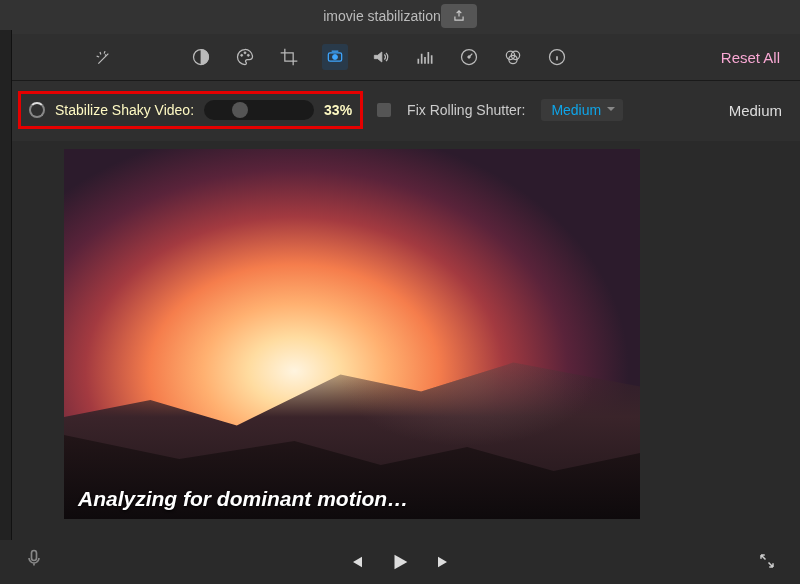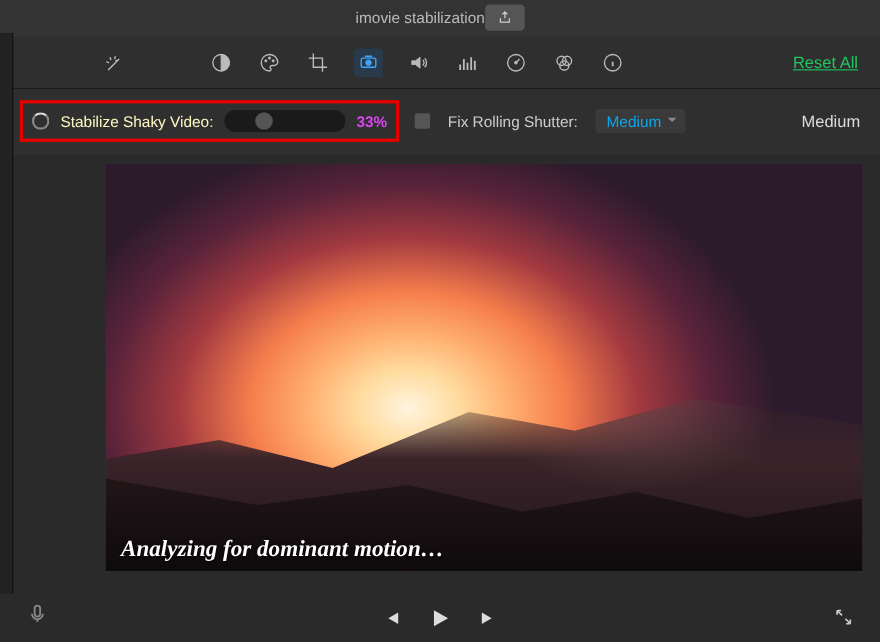--- a/index.html
+++ b/index.html
@@ -44,24 +44,23 @@
   .tb-icon svg { width: 20px; height: 20px; stroke: #bbb; fill: #bbb; }
   .tb-icon.active {
     background: #0a84ff22;
     border-radius: 3px;
     padding: 2px;
     width: 26px; height: 26px;
   }
   .tb-icon.active svg { stroke: #3ea6ff; fill: #3ea6ff; }
   .reset-all {
     margin-left: auto;
-    color: #22c55e;
+    color: #f9a8d4;
     font-size: 15px;
     cursor: pointer;
-    text-decoration: underline;
   }
   .controls-row {
     display: flex;
     align-items: center;
     padding: 10px 18px 12px 18px;
     gap: 14px;
     background: #2f2f2f;
   }
   .stabilize-group {
     display: flex;
@@ -83,21 +82,21 @@
     border-radius: 10px;
     position: relative;
   }
   .slider-thumb {
     position: absolute;
     left: 28px; top: 2px;
     width: 16px; height: 16px;
     background: #555;
     border-radius: 50%;
   }
-  .pct { font-size: 14px; color: #d946ef; font-weight: 600; }
+  .pct { font-size: 14px; color: #fef9c3; font-weight: 600; }
   .fix-roll-group {
     display: flex; align-items: center; gap: 16px;
   }
   .checkbox {
     width: 14px; height: 14px;
     background: #555; border-radius: 2px;
   }
   .fix-label { font-size: 14px; color: #ccc; }
   .dropdown {
     background: #3a3a3a;
@@ -114,28 +113,27 @@
     border: 4px solid transparent;
     border-top-color: #888;
   }
   .reset-btn {
     margin-left: auto;
     color: #ddd;
     font-size: 15px;
     cursor: pointer;
   }
   .viewer {
-    margin: 8px 70px 0 96px;
-    width: 688px;
+    margin: 8px 70px 0 64px;
+    width: 576px;
     height: 370px;
     position: relative;
     background:
       radial-gradient(ellipse 380px 280px at 40% 60%, #fff4df 0%, #ffdca0 12%, #ffb070 24%, #f57d4c 38%, #a33a40 55%, #5a233a 72%, #2c1b2c 88%);
     overflow: hidden;
-    font-family: Liberation Serif, serif;
   }
   .ridge {
     position: absolute;
     bottom: 0; left: 0; right: 0; height: 170px;
     background:
       radial-gradient(ellipse 180px 90px at 70% 20%, #6d4d4e88 0%, transparent 70%),
       linear-gradient(180deg, transparent 0%, #3a242a 40%, #1e1418 100%);
     clip-path: polygon(0 40%, 15% 30%, 30% 45%, 48% 15%, 62% 25%, 78% 8%, 100% 22%, 100% 100%, 0 100%);
   }
   .ridge2 {

